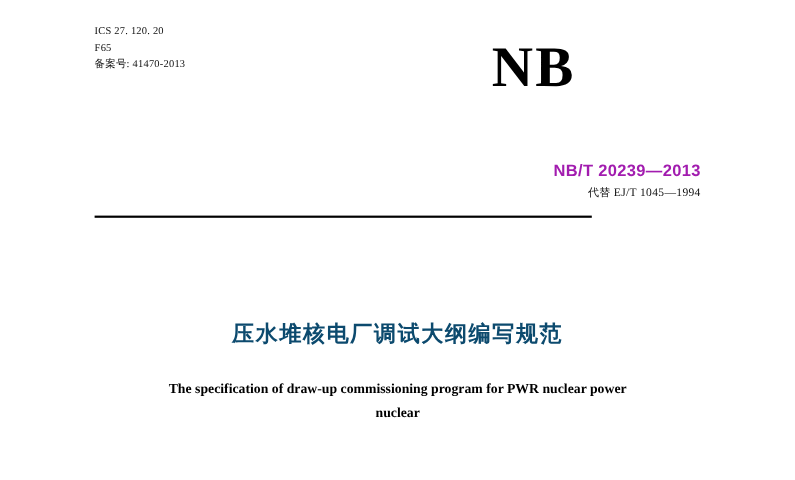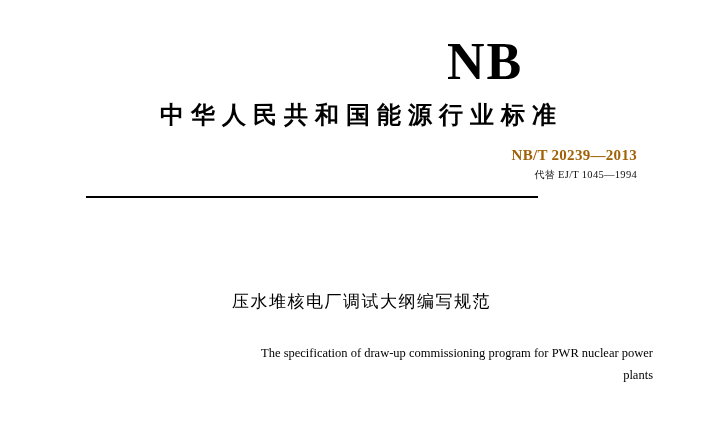--- a/index.html
+++ b/index.html
@@ -64,24 +64,24 @@
     white-space: nowrap;
   }
   .std-number-block {
     position: absolute;
     right: 86px;
     top: 146px;
     text-align: right;
     width: 300px;
   }
   .std-number {
-    font-family: Liberation Serif, serif;
+    font-family: Liberation Sans, sans-serif;
     font-size: 15px;
     font-weight: bold;
-    color: #a16207;
+    color: #a21caf;
     letter-spacing: 0.3px;
     line-height: 19px;
   }
   .std-replaces {
     font-family: "Liberation Serif", serif;
     font-size: 10.5px;
     color: #111;
     margin-top: 3px;
     letter-spacing: 0.3px;
   }
@@ -97,69 +97,73 @@
     height: 2px;
     background: #000;
   }
   .doc-title-cn {
     position: absolute;
     left: 86px;
     top: 290px;
     width: 551px;
     text-align: center;
     font-family: "DejaVu Sans", sans-serif;
-    font-size: 17px;
-    font-weight: normal;
+    font-size: 20px;
+    font-weight: bold;
     letter-spacing: 1.5px;
-    color: #000000;
+    color: #0c4a6e;
   }
   .doc-title-en {
     position: absolute;
     left: 70px;
     top: 342px;
     width: 583px;
-    text-align: right;
+    text-align: center;
     font-family: "Liberation Serif", serif;
     font-size: 12.5px;
-    font-weight: normal;
+    font-weight: bold;
     line-height: 22px;
     color: #000;
   }
   .watermark {
     position: absolute;
     right: 16px;
     bottom: 8px;
     font-family: "Liberation Sans", sans-serif;
     font-size: 27px;
     color: #b9d4e8;
     letter-spacing: 0.5px;
     white-space: nowrap;
   }
 </style>
 </head>
 <body>
 
 <div class="page">
 
+  <div class="header-codes">
+    <div>ICS 27. 120. 20</div>
+    <div>F65</div>
+    <div>备案号: 41470-2013</div>
+  </div>
 
   <div class="nb-logo">NB</div>
 
-  <div class="std-title">中华人民共和国能源行业标准</div>
 
   <div class="std-number-block">
     <div class="std-number">NB/T 20239—2013</div>
     <div class="std-replaces">
       <span class="cjk">代替</span>
       <span>EJ/T 1045—1994</span>
     </div>
   </div>
 
   <div class="rule"></div>
 
   <div class="doc-title-cn">压水堆核电厂调试大纲编写规范</div>
 
   <div class="doc-title-en">
     <div>The specification of draw-up commissioning program for PWR nuclear power</div>
-    <div>plants</div>
+    <div>nuclear</div>
   </div>
 
 
 </div>
 
 </body></html>

